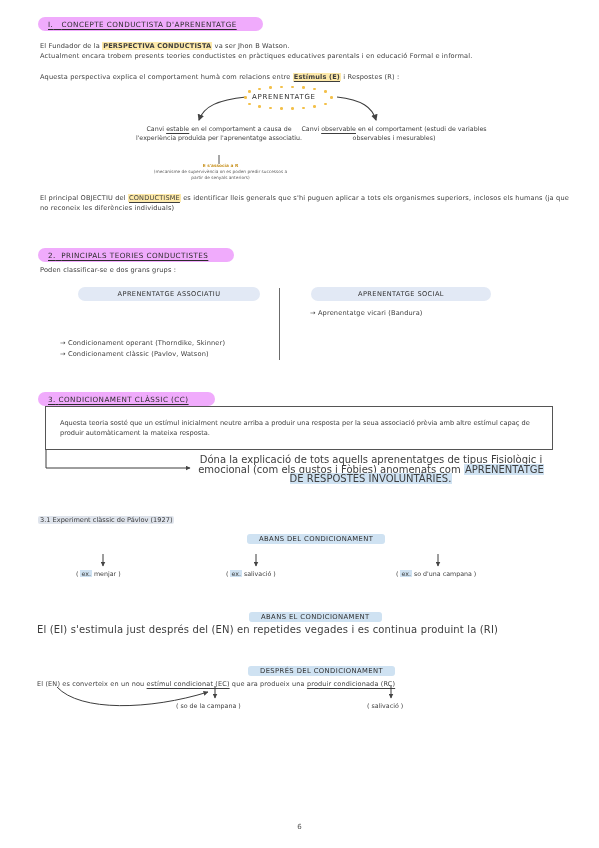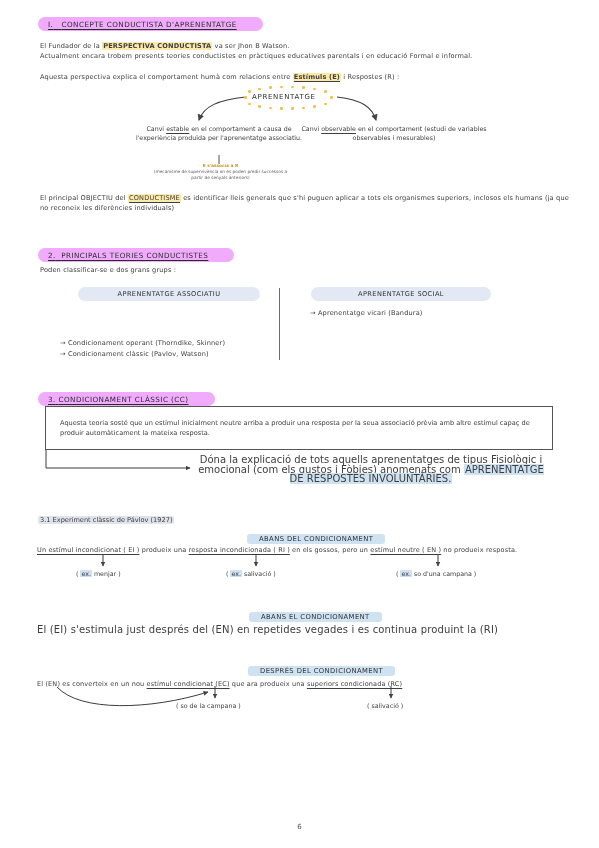--- a/index.html
+++ b/index.html
@@ -235,40 +235,37 @@
 
   <div class="expl" style="left:196px;top:455px;width:350px;">
     <span>Dóna la explicació de tots aquells aprenentatges de tipus Fisiològic i emocional (com els gustos i Fòbies) anomenats com </span><span class="hl-blue">APRENENTATGE DE RESPOSTES INVOLUNTÀRIES.</span>
   </div>
 
   <div style="position:absolute;left:38px;top:516px;font-size:6.6px;color:#3a3a3a;white-space:nowrap;">
     <span class="hl-grey">3.1 Experiment clàssic de Pávlov (1927)</span>
   </div>
 
   <div class="phase-title" style="left:247px;top:534px;">ABANS DEL CONDICIONAMENT</div>
-  <div class="para" style="left:37px;top:546px;width:530px;white-space:nowrap;font-size:6.5px;">
-    <span class="u">Un estímul incondicionat ( EI )</span><span> produeix una </span><span class="u">resposta incondicionada ( RI )</span><span> en els gossos, pero un </span><span class="u">estímul neutre ( EN )</span><span> no produeix resposta.</span>
-  </div>
 
   <div class="exlabel" style="left:76px;top:570px;">
     ( <span class="hl-blue">ex.</span> menjar )
   </div>
   <div class="exlabel" style="left:226px;top:570px;">
     ( <span class="hl-blue">ex.</span> salivació )
   </div>
   <div class="exlabel" style="left:396px;top:570px;">
     ( <span class="hl-blue">ex.</span> so d'una campana )
   </div>
 
   <div class="phase-title" style="left:249px;top:612px;">ABANS EL CONDICIONAMENT</div>
   <div class="para" style="left:37px;top:625px;white-space:nowrap;font-size:10px;">El (EI) s'estimula just després del (EN) en repetides vegades i es continua produint la (RI)</div>
 
   <div class="phase-title" style="left:248px;top:666px;">DESPRÉS DEL CONDICIONAMENT</div>
   <div class="para" style="left:37px;top:680px;white-space:nowrap;font-size:6.5px;">
-    <span>El (EN) es converteix en un nou </span><span class="u">estímul condicionat (EC)</span><span> que ara produeix una </span><span class="u">superiors condicionada (RC)</span>
+    <span>El (EN) es converteix en un nou </span><span class="u">estímul condicionat (EC)</span><span> que ara produeix una </span><span class="u">produir condicionada (RC)</span>
   </div>
 
   <div class="exlabel" style="left:176px;top:702px;">( so de la campana )</div>
   <div class="exlabel" style="left:367px;top:702px;">( salivació )</div>
 
   <div class="pageno" style="top:823px;">6</div>
 
 </div>
 
 </body></html>

